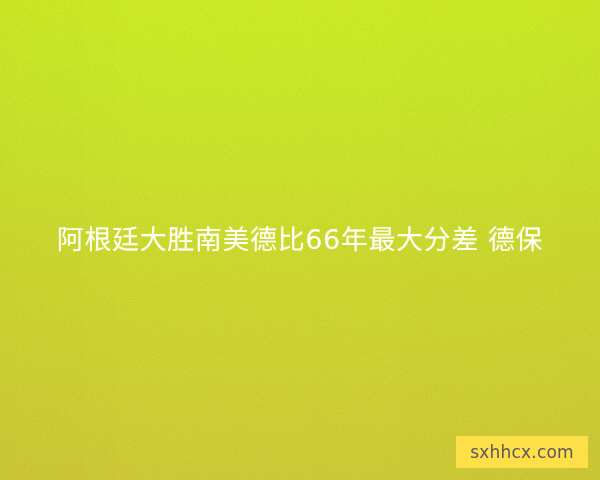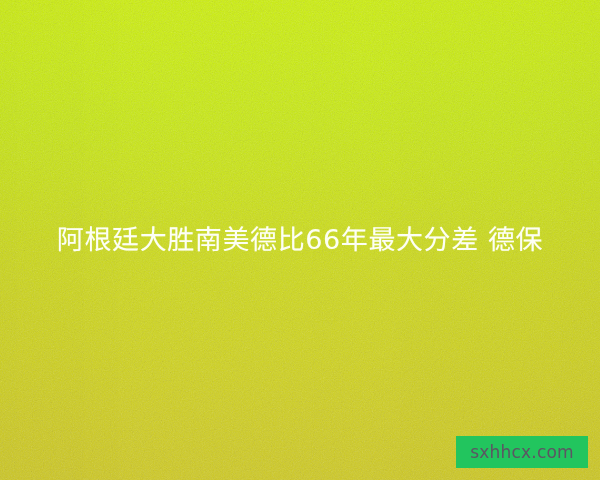--- a/index.html
+++ b/index.html
@@ -87,21 +87,21 @@
   
   .watermark {
     position: absolute;
     left: 456px;
     top: 436px;
     width: 132px;
     height: 32px;
     display: flex;
     align-items: center;
     justify-content: center;
-    background: #22c55e;
+    background: #fde047;
     box-sizing: border-box;
   }
   .watermark-text {
     color: #5c5563;
     font-size: 17px;
     line-height: 17px;
     letter-spacing: 0.2px;
     font-weight: 400;
     white-space: nowrap;
   }

